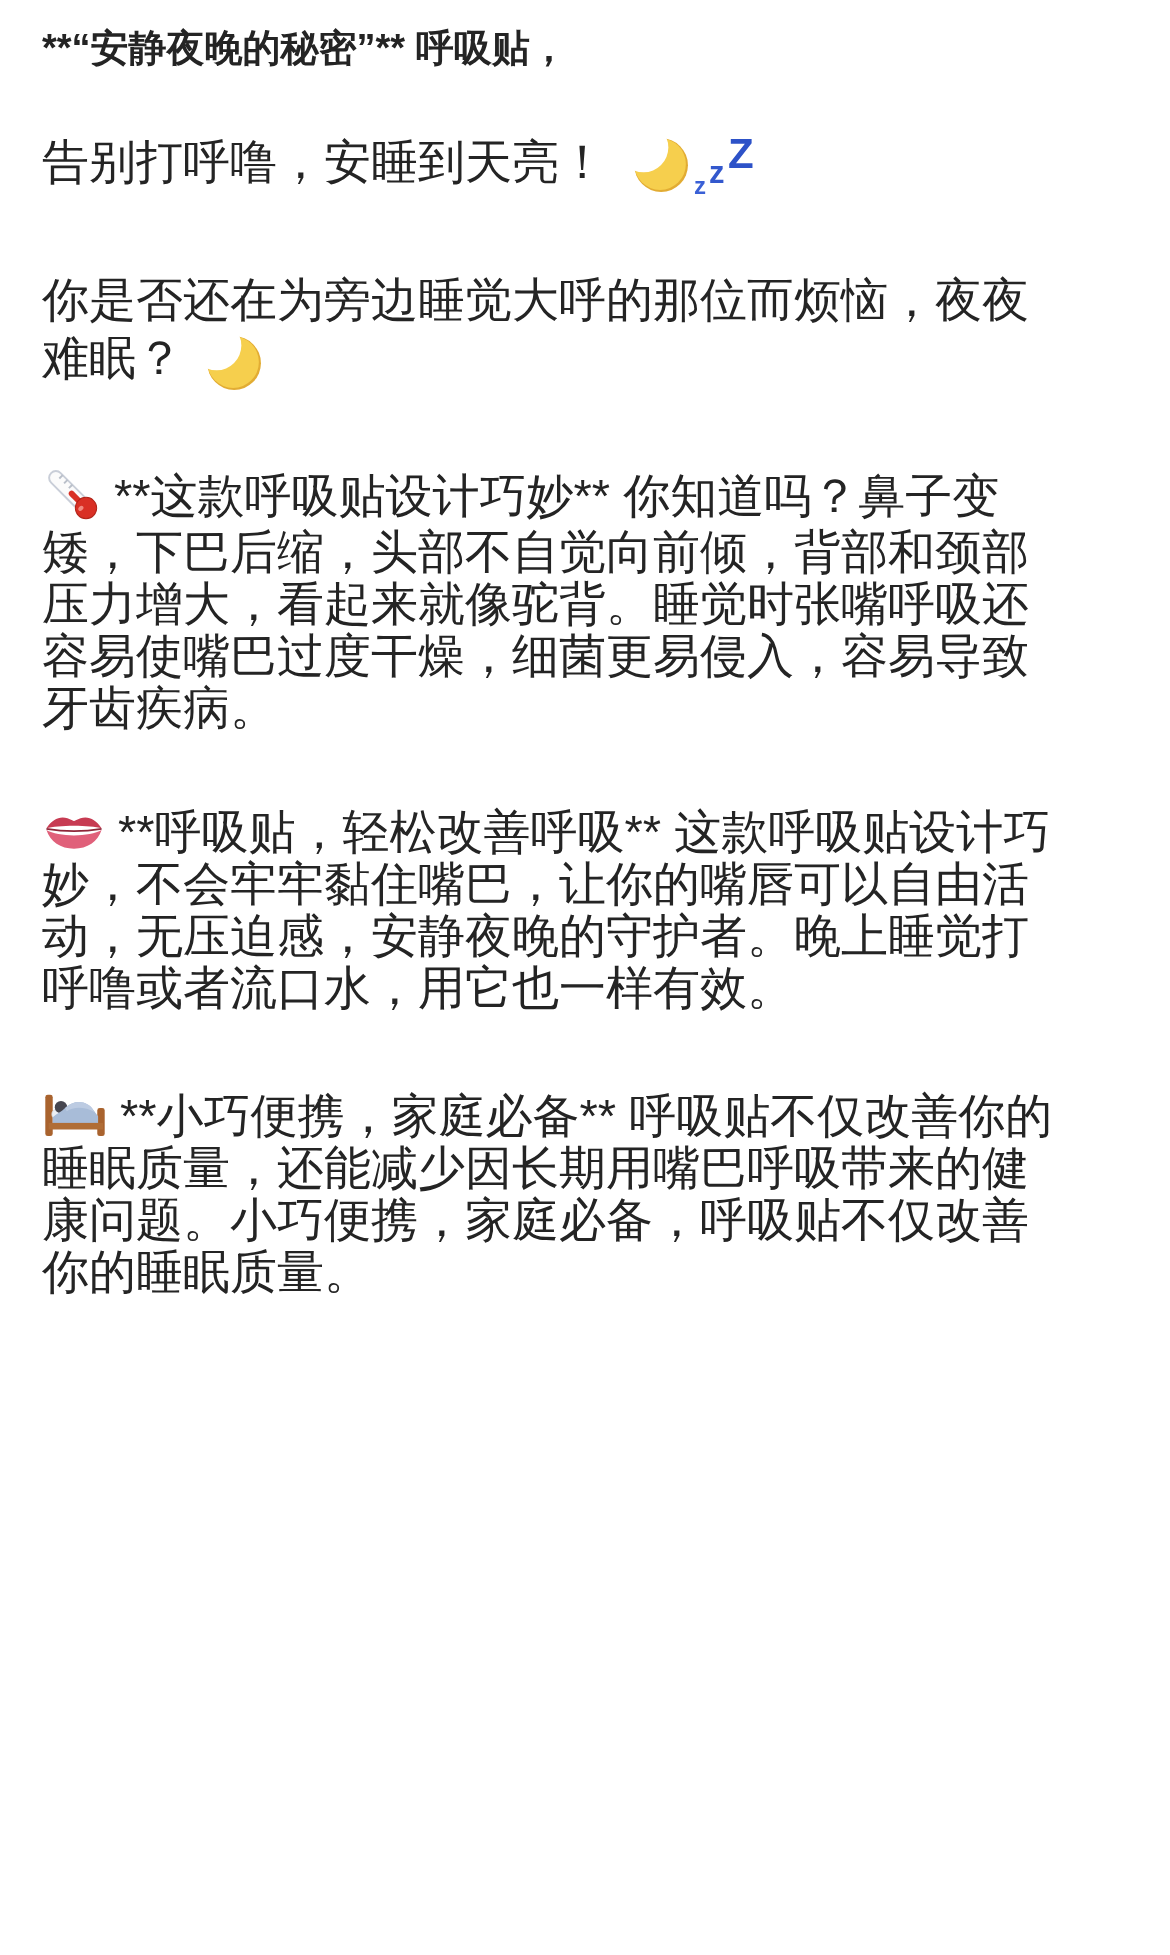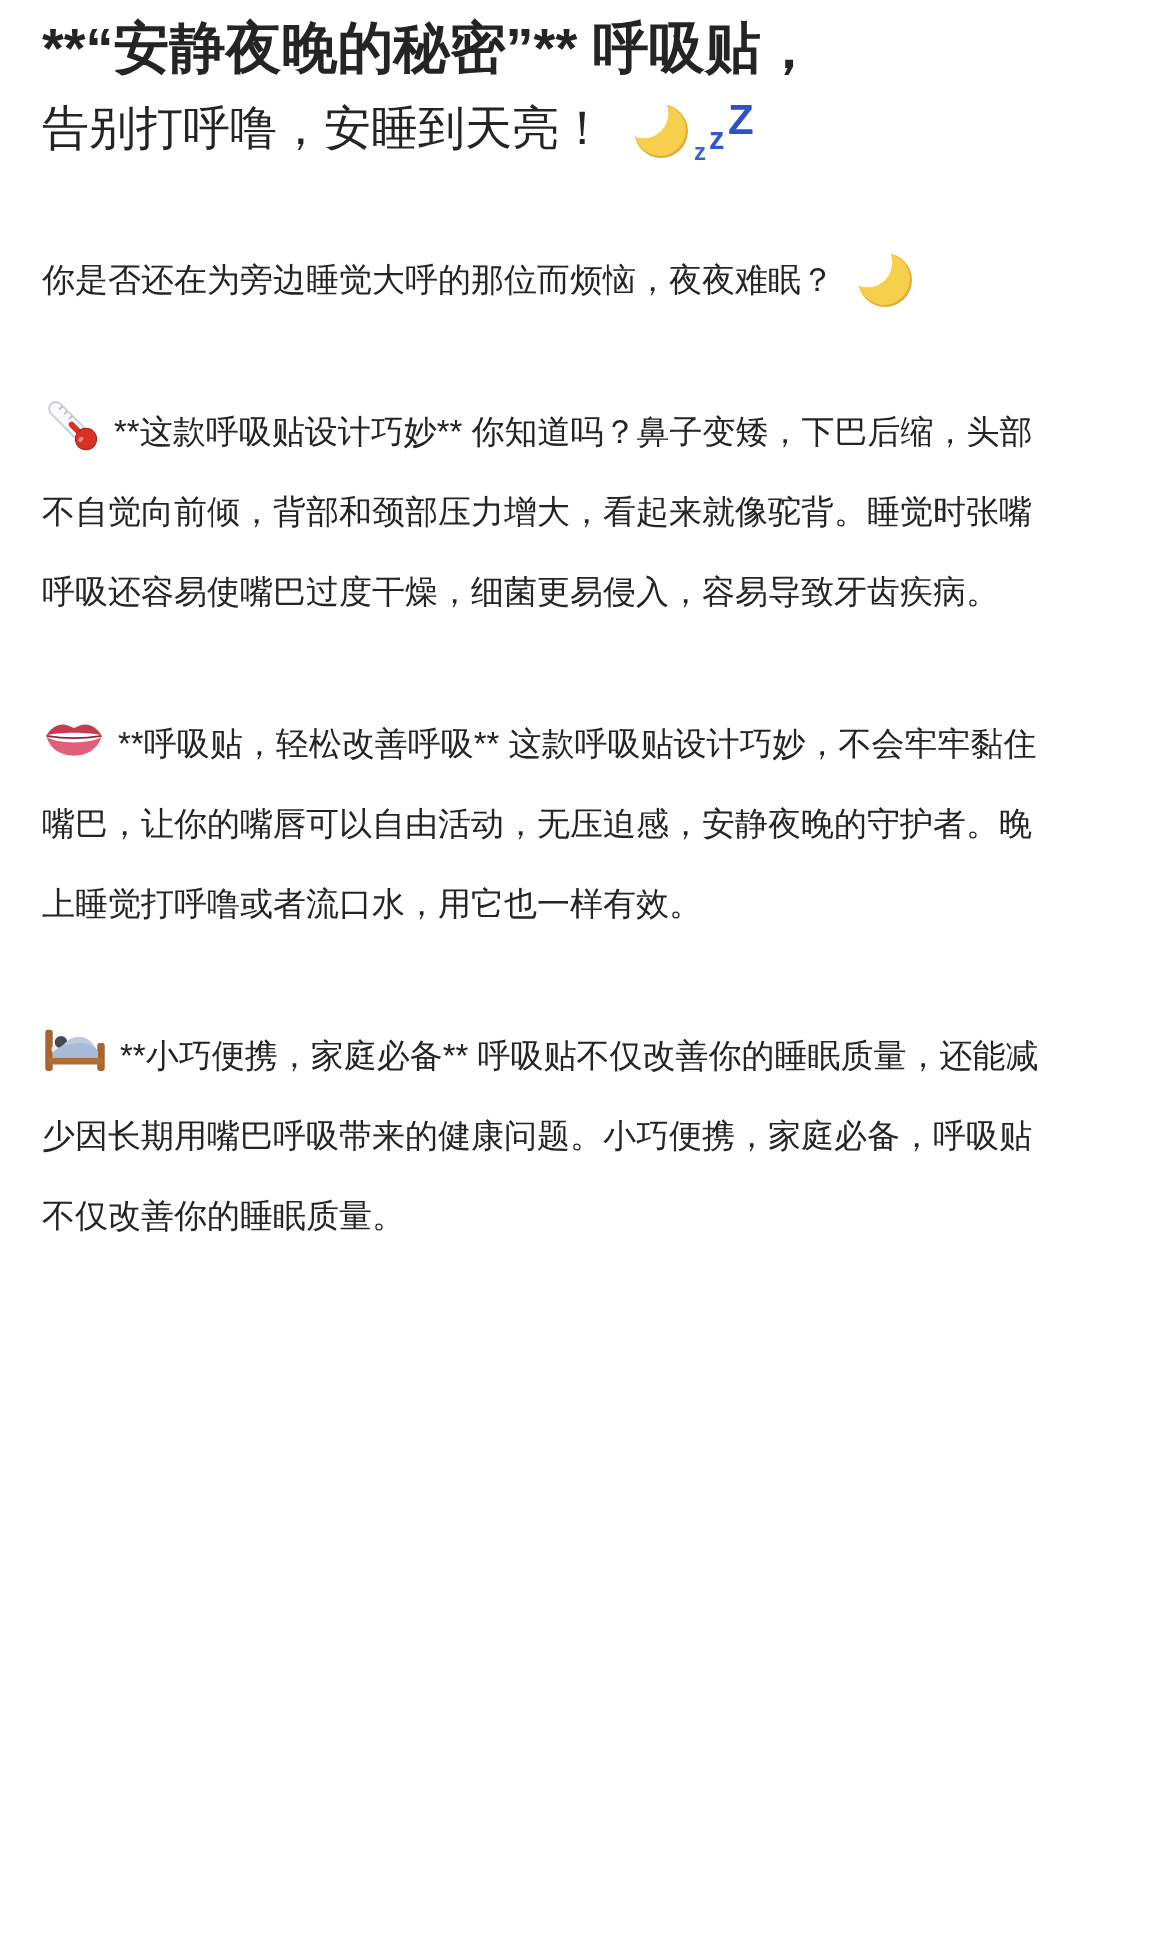--- a/index.html
+++ b/index.html
@@ -13,35 +13,36 @@
   }
   .doc {
     padding: 8px 0 0 42px;
     width: 1016px;
     line-break: strict;
     word-break: normal;
   }
   .head { margin: 0 0 72px 0; }
   .title-line {
     display: block;
-    font-size: 56px;
+    font-size: 38px;
     font-weight: 700;
     line-height: 80px;
     white-space: nowrap;
   }
   .subtitle-line {
     display: block;
     font-size: 47px;
     line-height: 80px;
     white-space: nowrap;
+    margin-top: 34px;
   }
   .para {
     margin: 0 0 72px 0;
-    font-size: 33px;
-    line-height: 80px;
+    font-size: 47px;
+    line-height: 52px;
   }
   .para:last-child { margin-bottom: 0; }
   .emj { display: inline-block; }
   .emj-moon-sub   { width: 66px; height: 66px; vertical-align: -16px; margin-left: 18px; }
   .emj-zzz        { width: 72px; height: 72px; vertical-align: -20px; margin-left: 2px; }
   .emj-moon-trail { width: 66px; height: 66px; vertical-align: -18px; margin-left: 14px; }
   .emj-nose       { width: 58px; height: 58px; vertical-align: -10px; margin-right: 14px; }
   .emj-thermo     { width: 62px; height: 62px; vertical-align: -14px; margin-right: 10px; }
   .emj-mouth      { width: 64px; height: 46px; vertical-align: -6px;  margin-right: 12px; }
   .emj-bed        { width: 66px; height: 54px; vertical-align: -8px;  margin-right: 12px; }

